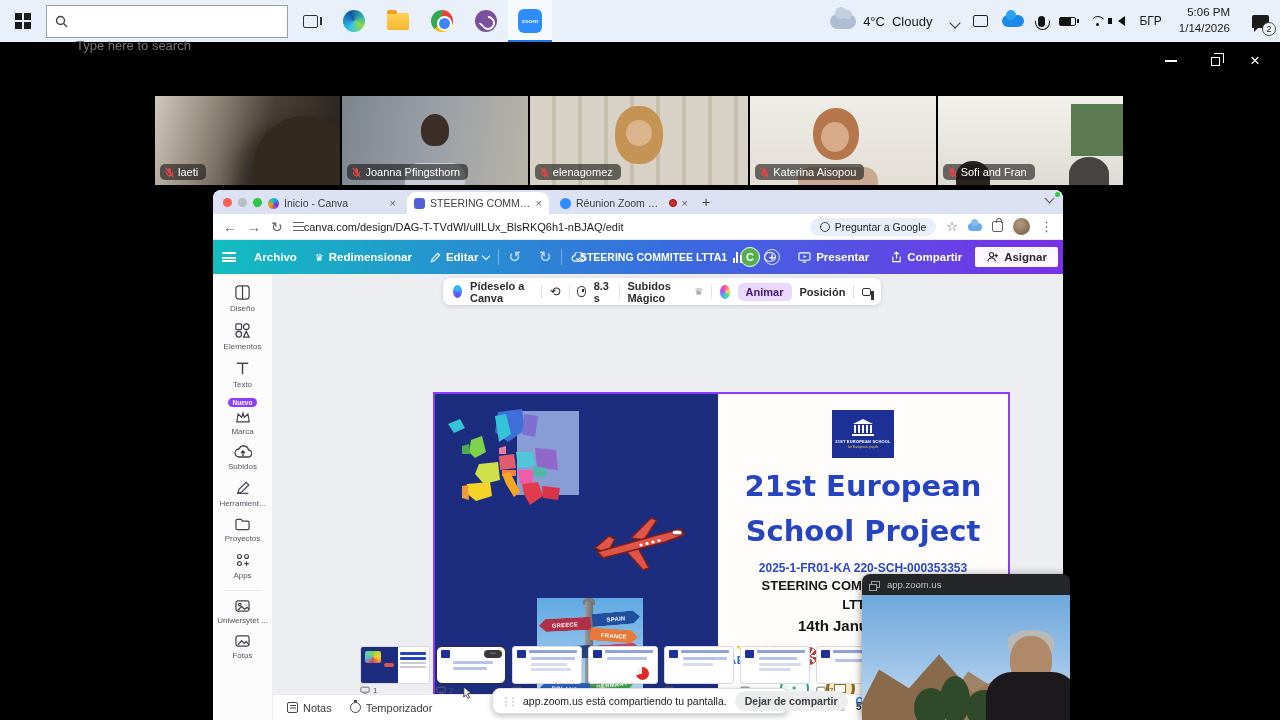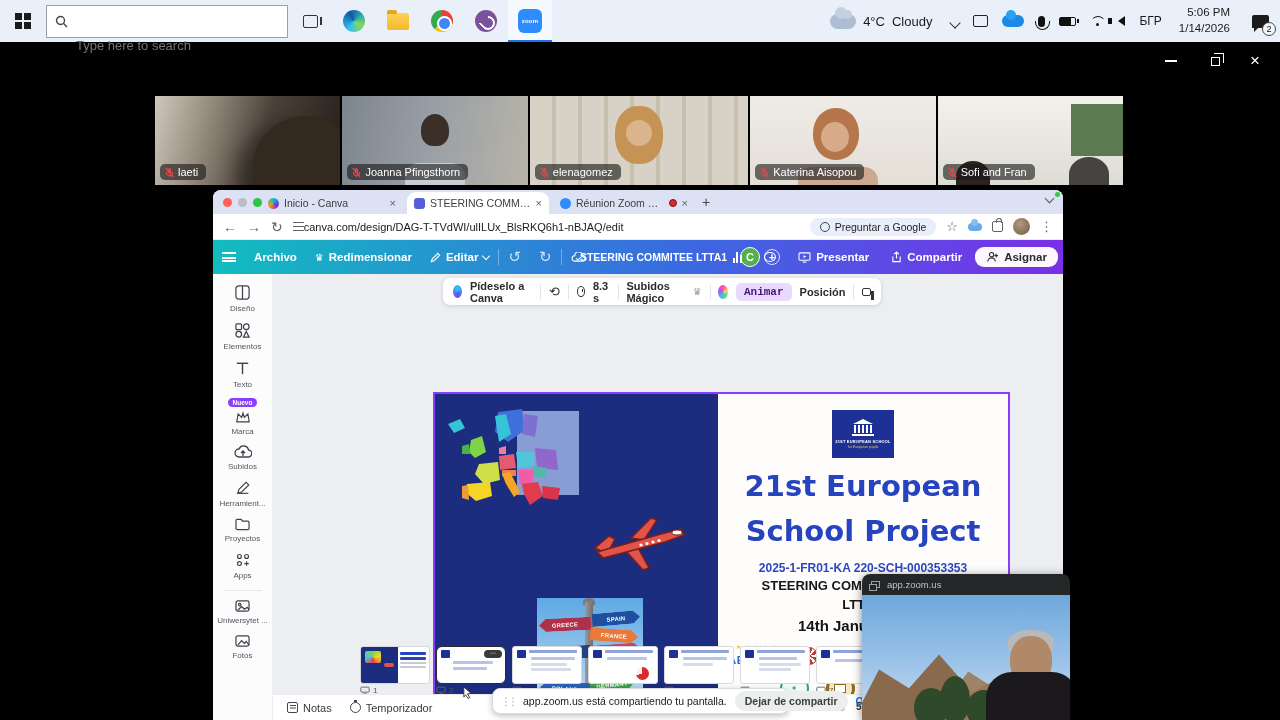--- a/index.html
+++ b/index.html
@@ -121,31 +121,31 @@
   .hamb { width:14px; height:10px; border-top:2px solid #fff; border-bottom:2px solid #fff; position:relative; }
   .hamb:before { content:""; position:absolute; left:0; top:2.5px; width:14px; height:2px; background:#fff; }
   .chev-dn { width:6px; height:6px; border-right:1.6px solid #fff; border-bottom:1.6px solid #fff; transform:rotate(45deg); margin-top:-2px; }
   .cv-div { width:1px; height:16px; background:rgba(255,255,255,.35); }
   .undo { font-size:15px; opacity:.75; font-weight:normal; }
   .cv-title { position:absolute; left:358px; width:165px; top:0; height:34px; line-height:34px; text-align:center; font-size:10.5px; font-weight:bold; white-space:nowrap; }
   .cv-av { position:absolute; left:527px; top:7px; width:20px; height:20px; border-radius:50%; background:#53b04c; border:1.5px solid #fff; color:#fff; font-size:11px; font-weight:bold; text-align:center; line-height:18px; }
   .cv-plus { position:absolute; left:551px; top:9px; width:16px; height:16px; border:1.4px solid rgba(255,255,255,.8); border-radius:50%; color:#fff; font-size:11px; line-height:14px; text-align:center; font-weight:bold; }
   .cv-right { position:absolute; right:5px; top:0; height:34px; display:flex; align-items:center; gap:4px; }
   .cv-btn { display:flex; align-items:center; gap:5px; padding:4px 9px; border-radius:6px; font-size:11.5px; font-weight:bold; color:#fff; }
-  .cv-btn.white { background:#fdf7ff; color:#2b2b2b; border-radius:9px; padding:4px 11px; }
+  .cv-btn.white { background:#fdf7ff; color:#2b2b2b; border-radius:2px; padding:4px 11px; }
   .ic-bars { display:flex; gap:1.5px; align-items:flex-end; height:11px; }
   .ic-bars span { width:2.2px; background:#fff; }
   .ic-bub { width:12px; height:10px; border:1.5px solid #fff; border-radius:50%; }
 
   
   .subbar { position:absolute; left:230px; top:88px; width:438px; height:27px; background:#fff; border-radius:7px; box-shadow:0 1px 4px rgba(60,60,90,.18); display:flex; align-items:center; padding:0 10px; gap:8px; font-size:11px; color:#2b2b2b; font-weight:bold; z-index:3; }
   .sb-div { width:1px; height:14px; background:#e3e3e8; }
   .ask-ic { width:13px; height:13px; border-radius:50%; background:conic-gradient(#29c4ff,#6a4cf5,#29c4ff); }
   .rainbow { width:14px; height:14px; border-radius:50%; background:conic-gradient(#ff4fa0,#ffd24f,#4fe08a,#4fa8ff,#b04fff,#ff4fa0); }
-  .animar-pill { background:#ead9fc; color:#45157a; border-radius:5px; padding:3px 8px;font-family:Liberation Mono, monospace; }
+  .animar-pill { background:#ead9fc; color:#45157a; border-radius:5px; padding:3px 8px; }
   .crown { color:#9aa0a6; font-size:10px; font-weight:normal; }
   .clock-ic { width:11px; height:11px; border:1.5px solid #333; border-radius:50%; position:relative; }
   .clock-ic:before { content:""; position:absolute; left:4px; top:1.5px; width:1.5px; height:3.5px; background:#333; }
   .trans-ic { font-size:13px; font-weight:normal; color:#333; }
   .roller-ic { width:12px; height:8px; border:1.5px solid #333; border-radius:2px; position:relative; }
   .roller-ic:after { content:""; position:absolute; right:-4px; top:2px; width:3px; height:9px; background:#333; }
 
   
   .cv-side { position:absolute; left:0; top:84px; width:60px; bottom:0; background:#fcfcfd; border-right:1px solid #ececf1; display:flex; flex-direction:column; align-items:center; padding-top:10px; z-index:2; }
   .side-item { display:flex; flex-direction:column; align-items:center; gap:3px; margin-bottom:9px; color:#40414b; position:relative; width:100%; }

